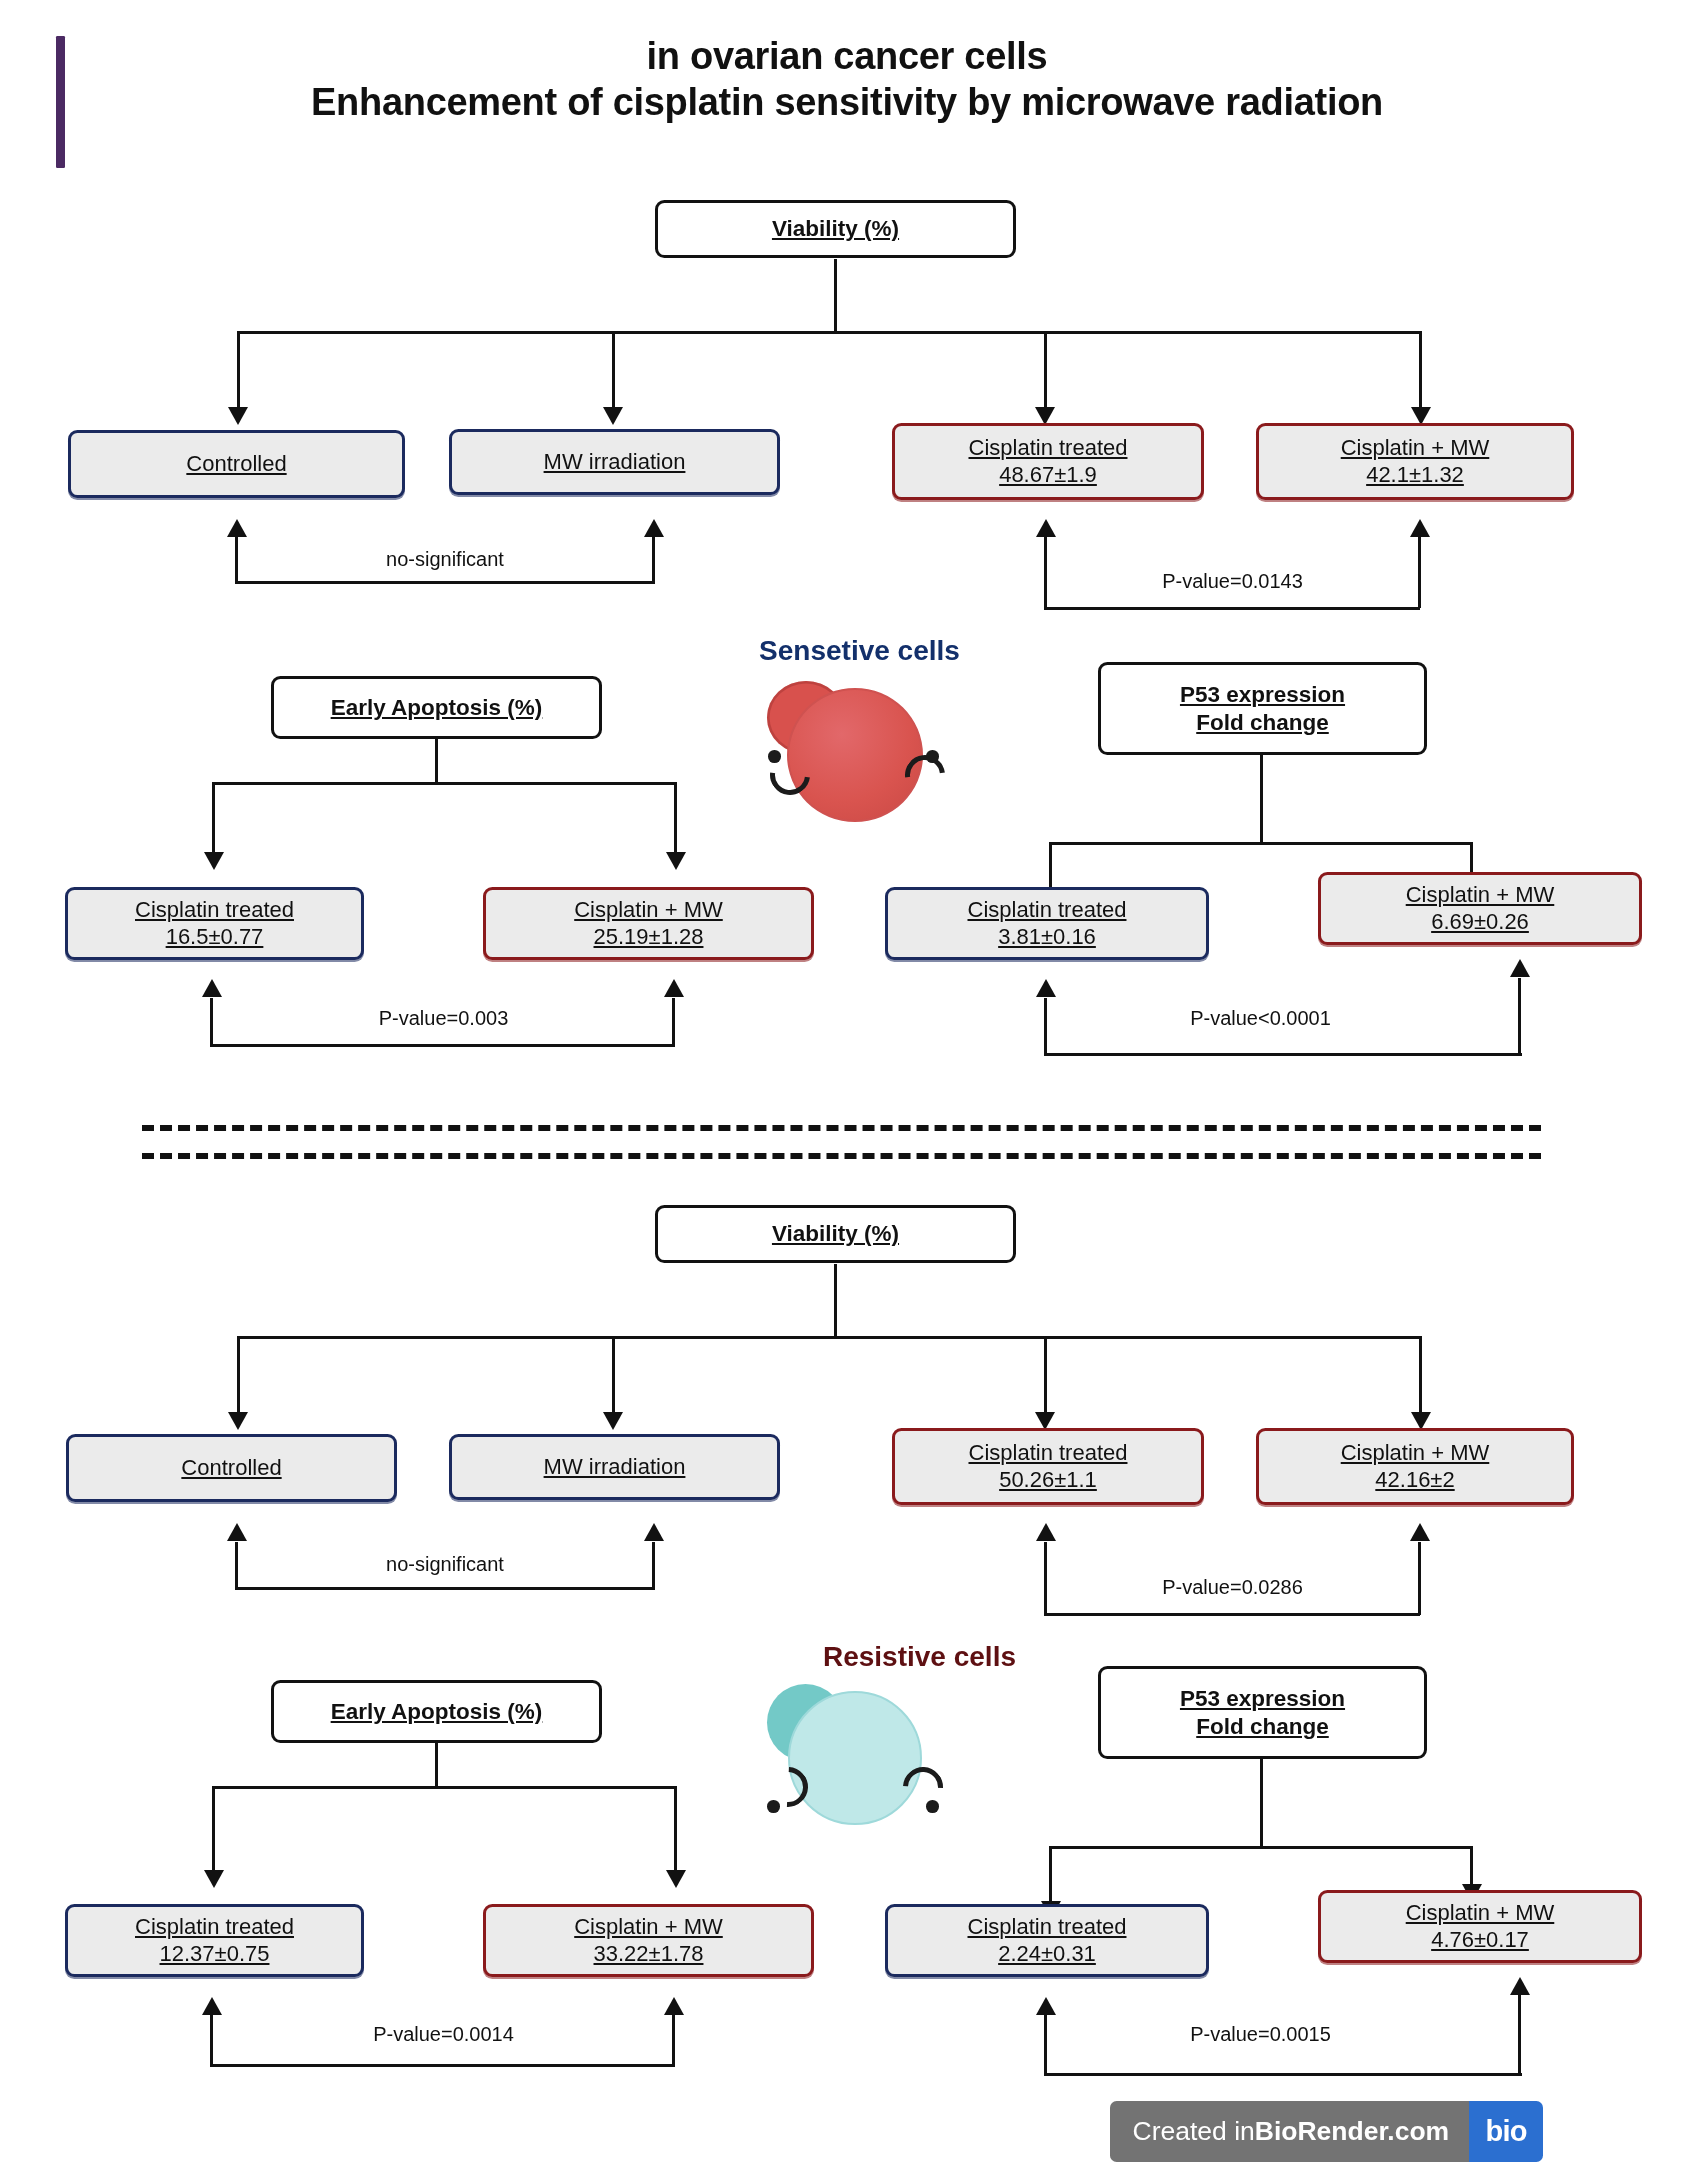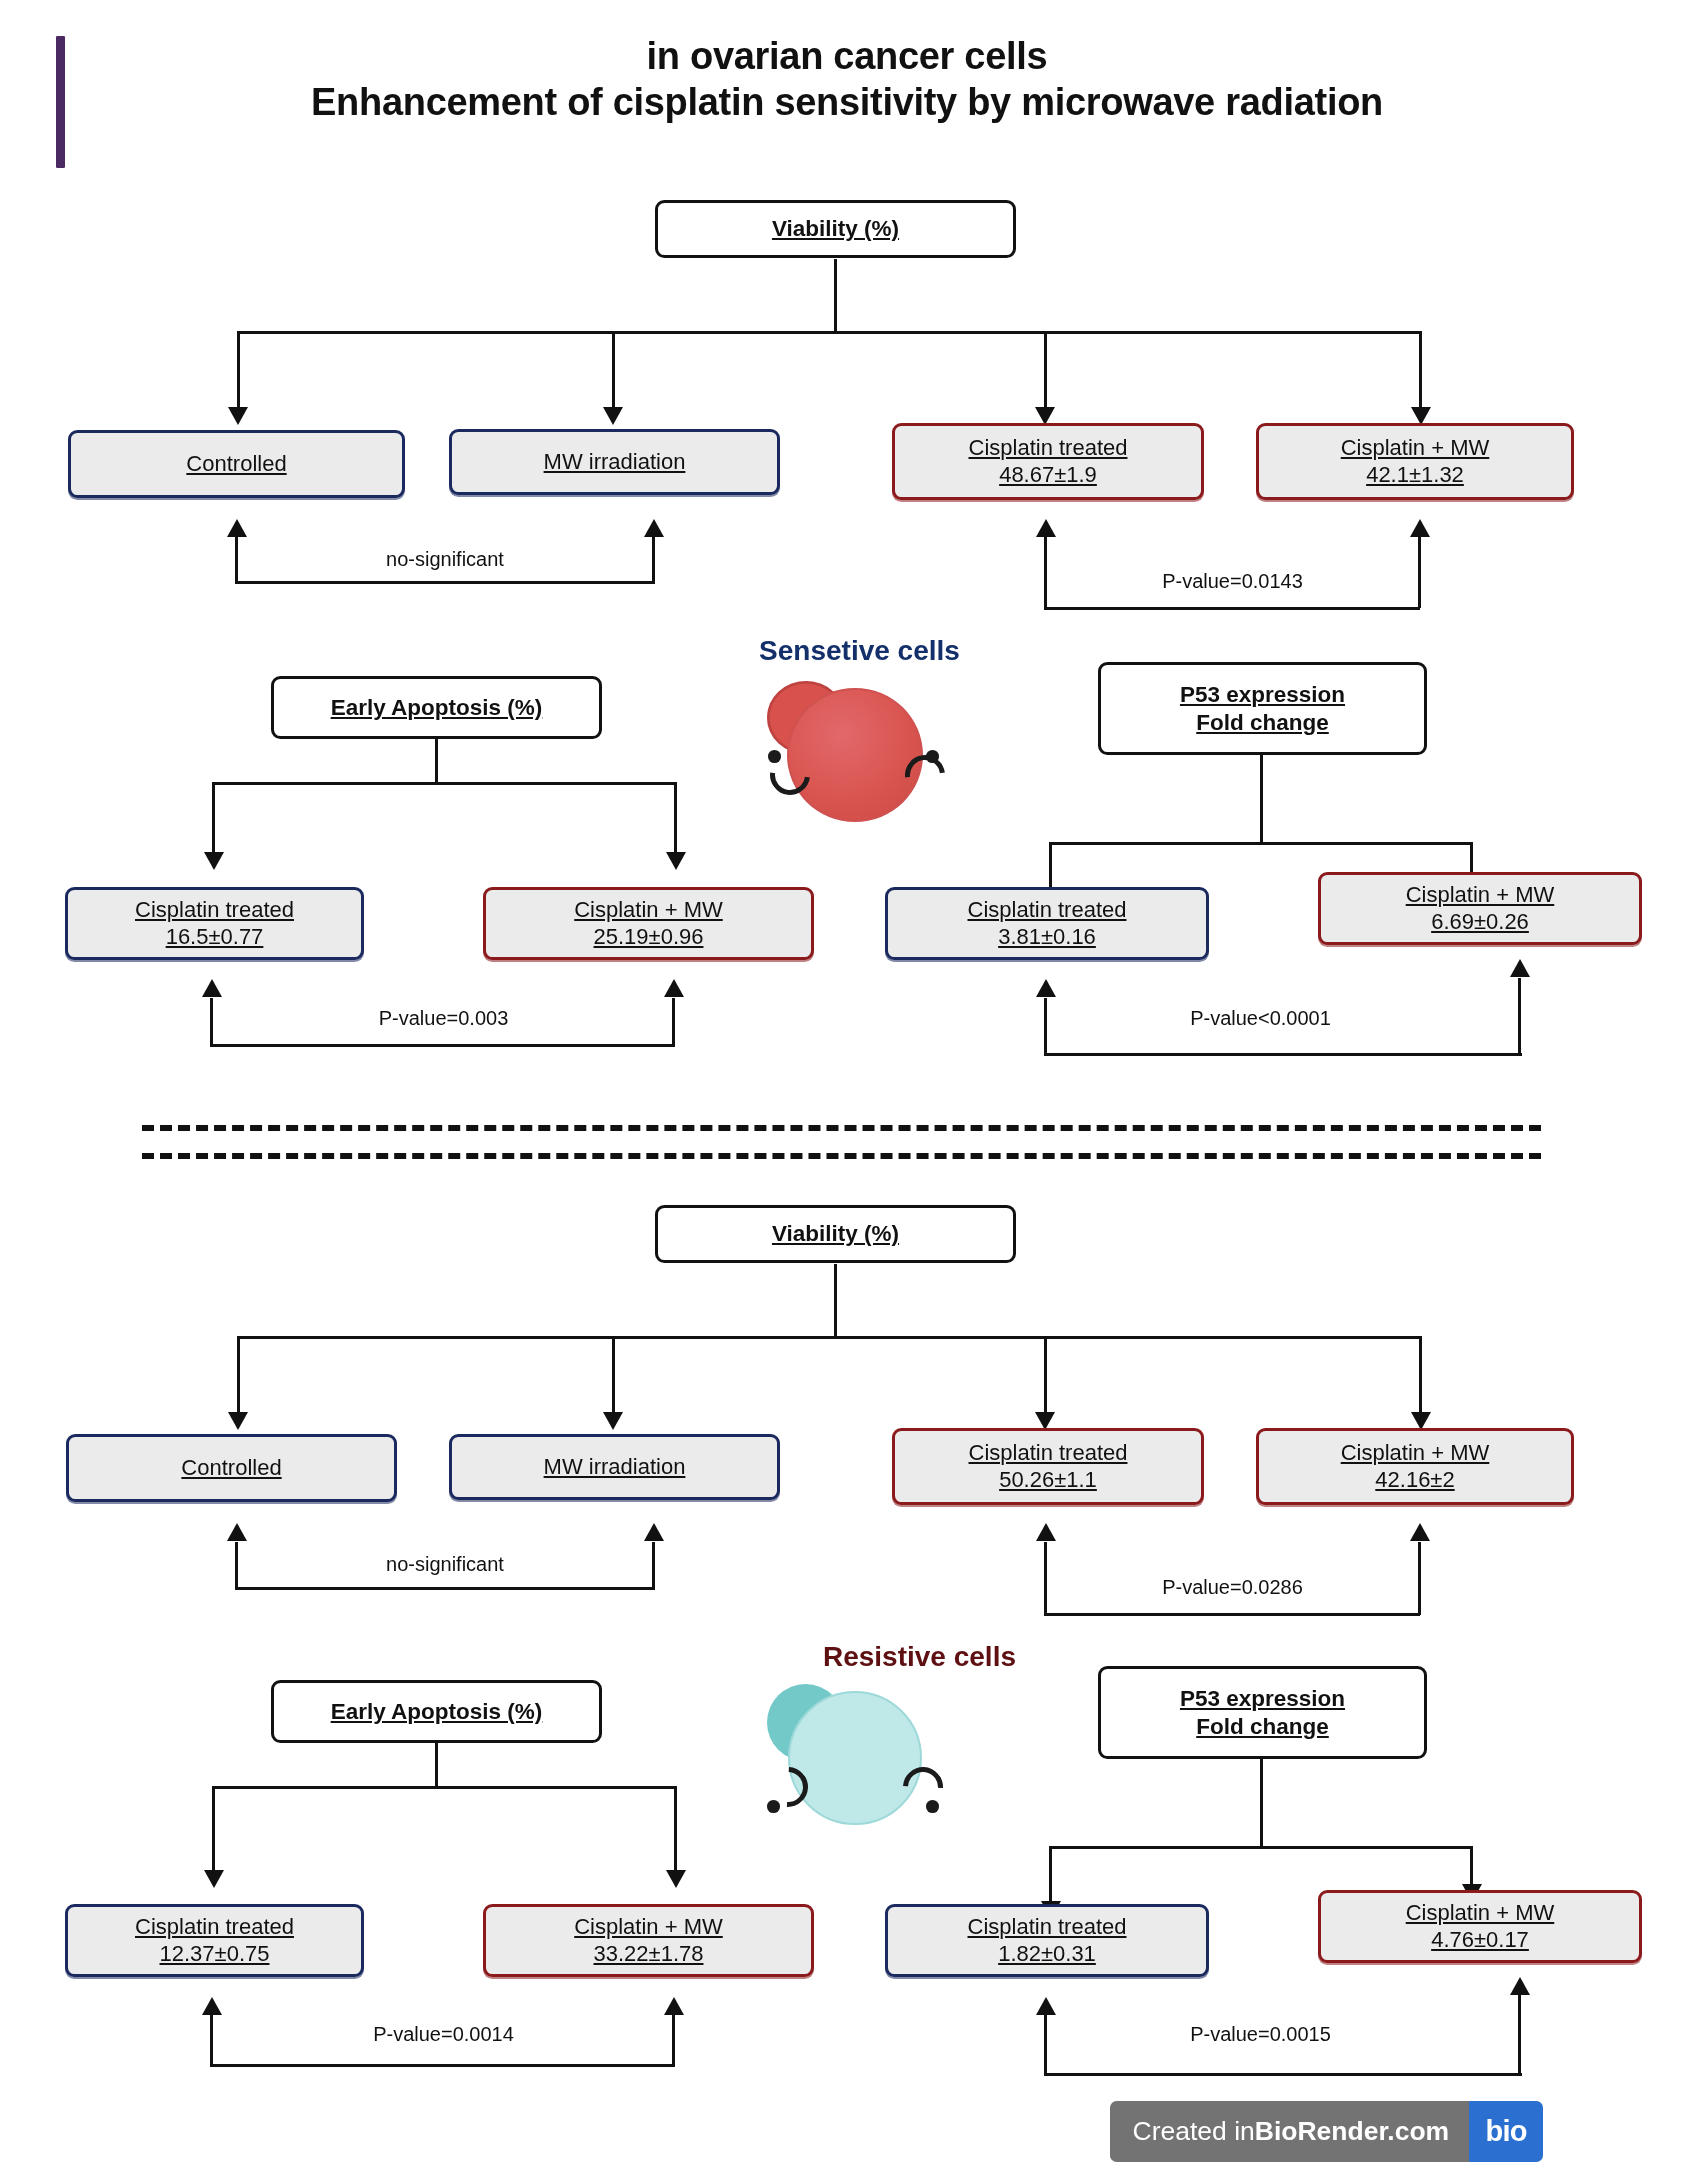--- a/index.html
+++ b/index.html
@@ -138,21 +138,21 @@
 <div class="arrow-down" style="left:204px;top:852px;"></div>
 <div class="vline" style="left:674px;top:782px;height:73px;"></div>
 <div class="arrow-down" style="left:666px;top:852px;"></div>
 
 <div class="node blue" style="left:65px;top:887px;width:299px;height:73px;">
   <span class="ln">Cisplatin treated</span>
   <span class="ln">16.5±0.77</span>
 </div>
 <div class="node red" style="left:483px;top:887px;width:331px;height:73px;">
   <span class="ln">Cisplatin + MW</span>
-  <span class="ln">25.19±0.96</span>
+  <span class="ln">25.19±1.28</span>
 </div>
 <div class="hline" style="left:210px;top:1044px;width:465px;"></div>
 <div class="vline" style="left:210px;top:998px;height:48px;"></div>
 <div class="arrow-up" style="left:202px;top:979px;"></div>
 <div class="vline" style="left:672px;top:998px;height:48px;"></div>
 <div class="arrow-up" style="left:664px;top:979px;"></div>
 <div class="plabel" style="left:298px;top:1007px;width:291px;">P-value=0.003</div>
 
 <div class="node hdr" style="left:1098px;top:662px;width:329px;height:93px;">
   <span class="ln">P53 expression</span>
@@ -268,21 +268,21 @@
 </div>
 <div class="vline" style="left:1260px;top:1759px;height:89px;"></div>
 <div class="hline" style="left:1049px;top:1846px;width:423px;"></div>
 <div class="vline" style="left:1049px;top:1846px;height:58px;"></div>
 <div class="arrow-down" style="left:1041px;top:1901px;"></div>
 <div class="vline" style="left:1470px;top:1846px;height:41px;"></div>
 <div class="arrow-down" style="left:1462px;top:1884px;"></div>
 
 <div class="node blue" style="left:885px;top:1904px;width:324px;height:73px;">
   <span class="ln">Cisplatin treated</span>
-  <span class="ln">1.82±0.31</span>
+  <span class="ln">2.24±0.31</span>
 </div>
 <div class="node red" style="left:1318px;top:1890px;width:324px;height:73px;">
   <span class="ln">Cisplatin + MW</span>
   <span class="ln">4.76±0.17</span>
 </div>
 <div class="hline" style="left:1044px;top:2073px;width:478px;"></div>
 <div class="vline" style="left:1044px;top:2015px;height:60px;"></div>
 <div class="arrow-up" style="left:1036px;top:1997px;"></div>
 <div class="vline" style="left:1518px;top:1995px;height:79px;"></div>
 <div class="arrow-up" style="left:1510px;top:1977px;"></div>

